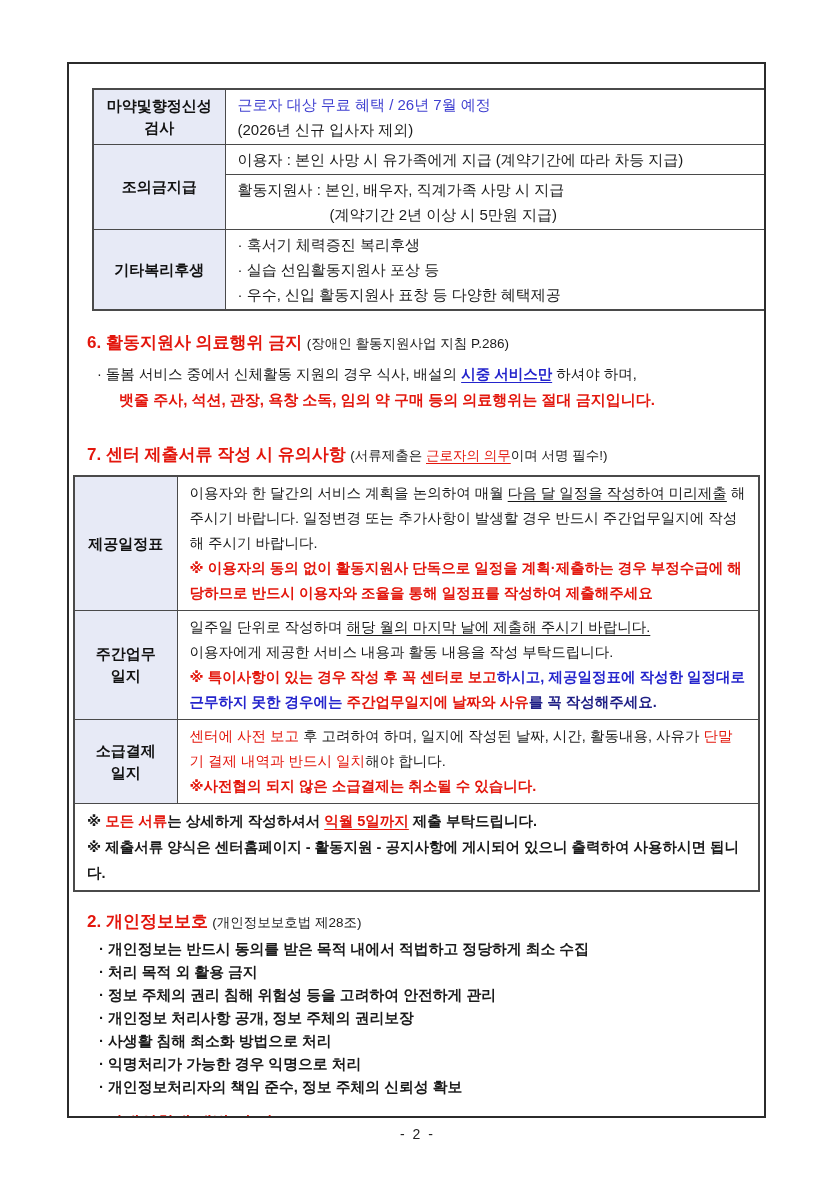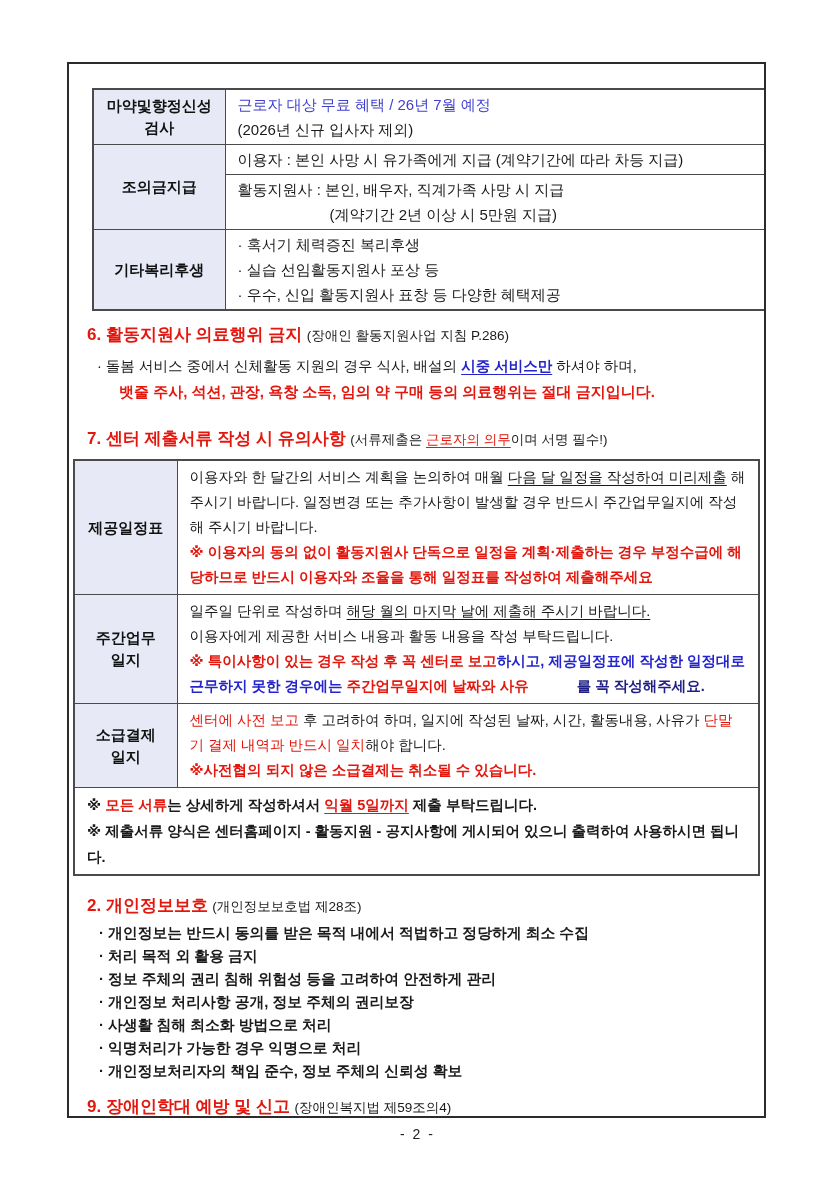--- a/index.html
+++ b/index.html
@@ -23,31 +23,31 @@
   table.t1 td{padding:2px 12px;font-size:15px;line-height:25px;vertical-align:middle;}
   table.t1 col.c1{width:132px;}
   table.t2{width:687px;margin:8px 0 0 4px;}
   table.t2 td{padding:4px 12px;font-size:14.5px;line-height:25px;vertical-align:middle;}
   table.t2 col.c1{width:103px;}
   
   .blueviolet{color:#3f3fd0;}
   .red{color:#e3170d;}
   .redb{color:#e3170d;font-weight:bold;}
   .blue{color:#2424cc;font-weight:bold;}
-  .navy{color:#1f1f85;font-weight:bold;margin-left:48px;}
+  .navy{color:#1f1f85;font-weight:bold;}
   .u{text-decoration:underline;text-underline-offset:3px;}
   .indent2{padding-left:92px;}
   
   .sec{margin-left:18px;}
   .sec-title{font-size:17px;font-weight:bold;color:#e3170d;line-height:24px;}
   .sec-note{font-size:13.5px;font-weight:normal;color:#1a1a1a;}
-  .sec6{margin-top:12px;}
+  .sec6{margin-top:20px;}
   .sec6-line1{margin:6px 0 0 10px;font-size:14.5px;line-height:26px;}
   .sec6-line2{margin:0 0 0 32px;font-size:15px;line-height:26px;}
-  .sec7{margin-top:22px;}
+  .sec7{margin-top:30px;}
   .sec8{margin-top:18px;}
   .sec8-items{margin:4px 16px 0 12px;}
   .sec8-item{font-size:14.8px;font-weight:bold;line-height:23px;}
   .sec9{margin-top:12px;}
   
   .t2-footer-line{font-weight:bold;font-size:14.5px;line-height:26px;}
   
   .page-number{
     position:absolute;left:0;top:1126px;width:835px;text-align:center;
     font-size:14px;color:#222;letter-spacing:2px;

